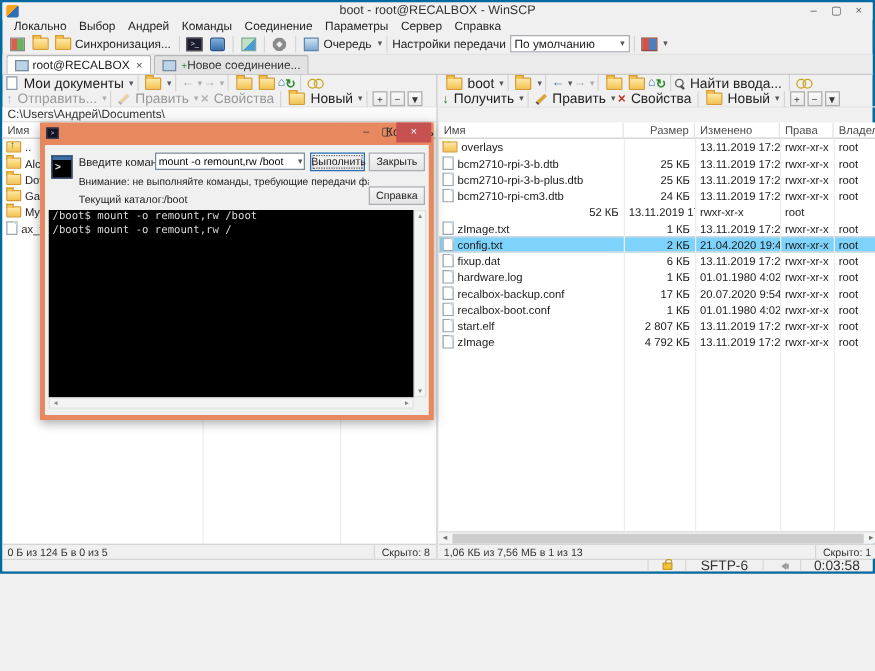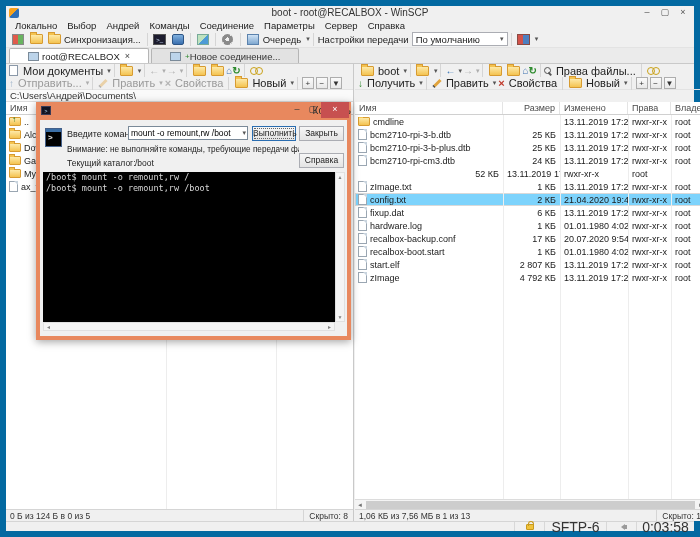--- a/index.html
+++ b/index.html
@@ -1,18 +1,18 @@
 <!DOCTYPE html>
 <html><head>
 <meta charset="utf-8">
 <style>
   * { margin:0; padding:0; box-sizing:border-box; }
   html,body { width:700px; height:537px; overflow:hidden; }
   body { font-family:"Liberation Sans", sans-serif; font-size:10px; color:#222; background:#f0f0f0; }
-  .win { position:relative; width:700px; height:537px; background:#f0f0f0; border:6px solid #0369a1; }
+  .win { position:relative; width:700px; height:459px; background:#f0f0f0; border:2px solid #0369a1; }
 
   
   .titlebar { position:absolute; left:0; top:0; width:100%; height:14px; background:#f0f0f0; }
   .app-icon { position:absolute; left:3px; top:2px; width:10px; height:10px; border-radius:2px;
               background:linear-gradient(135deg,#f7a21b 50%,#2f6fb7 50%); }
   .title-text { position:absolute; left:0; right:0; top:1px; text-align:center; font-size:10px; color:#333; }
   .win-controls { position:absolute; right:2px; top:0; display:flex; }
   .win-controls span { width:18px; height:13px; text-align:center; line-height:12px; color:#555; font-size:9px; }
 
   
@@ -35,21 +35,21 @@
   .ic-plug { width:12px; height:11px; background:linear-gradient(#7fb0df,#3a6fae); border:1px solid #2c5586; border-radius:2px; }
   .ic-check { width:12px; height:11px; background:linear-gradient(135deg,#bfe3bf 50%,#4d9bd6 50%); border:1px solid #7a9; }
   .ic-gear { width:11px; height:11px; border-radius:50%; background:radial-gradient(circle at 50% 50%, #f0f0f0 0 2px, #8a8a8a 2px 5px, transparent 5px); border:1px dotted #8a8a8a; }
   .ic-queue { width:12px; height:11px; background:linear-gradient(#cfe2f5,#7fa8d0); border:1px solid #5b82ad; }
   .combo { display:inline-flex; align-items:center; justify-content:space-between; background:#fff;
       border:1px solid #abadb3; height:14px; padding:0 3px; font-size:9.5px; color:#222; }
   .ic-transfer { width:13px; height:11px; background:linear-gradient(90deg,#d2524a 50%,#4d7fc0 50%); border:1px solid #8a4a42; }
 
   
   .tabbar { position:absolute; left:0; top:42px; width:100%; height:16px; background:#ebebeb; border-bottom:1px solid #c9c9c9; display:flex; align-items:flex-end; padding-left:3px; }
-  .tab { display:flex; align-items:center; height:15px; padding:0 18px; font-size:9.5px; border:1px solid #b5b5b5; border-bottom:none; border-radius:2px 2px 0 0; margin-right:2px; }
+  .tab { display:flex; align-items:center; height:15px; padding:0 6px; font-size:9.5px; border:1px solid #b5b5b5; border-bottom:none; border-radius:2px 2px 0 0; margin-right:2px; }
   .tab.active { background:#fff; }
   .tab.inactive { background:#e2e2e2; color:#333; }
   .ic-monitor { width:11px; height:9px; border:1px solid #7a8a99; background:#bcd4ea; margin-right:3px; }
   .tab-close { margin-left:5px; color:#444; font-size:9px; }
   .plus-badge { color:#2e8b2e; font-size:8px; margin-left:1px; }
 
   
   .panel { position:absolute; top:58px; bottom:10px; }
   .panel.left { left:0; width:348px; border-right:1px solid #c9c9c9; }
   .panel.right { left:349px; width:351px; }
@@ -106,21 +106,21 @@
 
   .hscroll { position:absolute; left:0; right:0; bottom:12px; height:10px; background:#f4f4f4; border-top:1px solid #dcdcdc; display:flex; align-items:center; }
   .hscroll .sb-arrow { width:10px; text-align:center; font-size:6px; color:#707070; }
   .hscroll .sb-thumb { flex:1; height:8px; background:#cdcdcd; margin:0 1px; }
 
   .pstatus { position:absolute; left:0; right:0; bottom:0; height:12px; background:#f0f0f0; border-top:1px solid #d5d5d5; display:flex; font-size:8.5px; color:#333; }
   .pstatus .main-txt { flex:1; padding:1px 4px; white-space:nowrap; overflow:hidden; }
   .pstatus .hid { border-left:1px solid #d5d5d5; padding:1px 5px; white-space:nowrap; }
 
   
-  .statusbar { position:absolute; left:0; right:0; bottom:0; height:10px; background:#f0f0f0; border-top:1px solid #d5d5d5; display:flex; justify-content:flex-end; font-size:14px; color:#333; }
+  .statusbar { position:absolute; left:0; right:0; bottom:0; height:10px; background:#f0f0f0; border-top:1px solid #d5d5d5; display:flex; justify-content:flex-end; font-size:11px; color:#333; }
   .sb-cell { border-left:1px solid #d8d8d8; display:flex; align-items:center; justify-content:center; padding:0 6px; }
   .ic-lock { position:relative; width:8px; height:6px; background:#f0c33c; border:1px solid #c89a1e; border-radius:1px; }
   .ic-lock::before { content:""; position:absolute; left:1px; top:-4px; width:4px; height:4px; border:1px solid #c89a1e; border-bottom:none; border-radius:3px 3px 0 0; }
   .ic-speaker { position:relative; width:0; height:0; border:3px solid transparent; border-right:4px solid #9a9a9a; }
   .ic-speaker::before { content:""; position:absolute; left:4px; top:-2px; width:2px; height:4px; background:#9a9a9a; }
 
   
   .dialog { position:absolute; left:30px; top:96px; width:315px; height:238px; background:#e8885e; z-index:10;
             box-shadow:0 2px 8px rgba(0,0,0,.35); }
   .d-title { position:relative; height:18px; }
@@ -355,21 +355,21 @@
       <span class="tbi">
           <span class="ic-folder"></span>
         </span>
       <span class="tbi">
           <span class="ic-folder"></span>
         </span>
       <span class="ic-home">⌂</span>
       <span class="ic-refresh">↻</span>
       <span class="tb-sep"></span>
       <span class="ic-mag"></span>
-      <span class="ptb-label">Права файлы...</span>
+      <span class="ptb-label">Найти ввода...</span>
       <span class="tb-sep"></span>
       <span class="ic-link"></span>
     </div>
     <div class="ptb ptb2">
       <span class="ic-downarrow">↓</span>
       <span class="ptb-label">Получить</span>
       <span class="caret">▾</span>
       <span class="tb-sep"></span>
       <span class="ic-pencil"></span>
       <span class="ptb-label">Править</span>
@@ -392,21 +392,21 @@
         <div>Имя</div>
         <div class="ralign">Размер</div>
         <div>Изменено</div>
         <div>Права</div>
         <div style="border-right:none">Владел</div>
       </div>
       <div id="right-rows">
   <div class="rrow">
     <span class="namecell">
               <span class="fi fi-folder"></span>
-              <span class="fname">cmdline</span>
+              <span class="fname">overlays</span>
             </span>
     <span class="cell ralign"></span>
     <span class="cell">13.11.2019 17:29:06</span>
     <span class="cell">rwxr-xr-x</span>
     <span class="cell">root</span>
   </div>
 
   <div class="rrow">
     <span class="namecell">
               <span class="fi fi-file"></span>
@@ -498,21 +498,21 @@
             </span>
     <span class="cell ralign">17 КБ</span>
     <span class="cell">20.07.2020 9:54:44</span>
     <span class="cell">rwxr-xr-x</span>
     <span class="cell">root</span>
   </div>
 
   <div class="rrow">
     <span class="namecell">
               <span class="fi fi-file"></span>
-              <span class="fname">recalbox-boot.start</span>
+              <span class="fname">recalbox-boot.conf</span>
             </span>
     <span class="cell ralign">1 КБ</span>
     <span class="cell">01.01.1980 4:02:20</span>
     <span class="cell">rwxr-xr-x</span>
     <span class="cell">root</span>
   </div>
 
   <div class="rrow">
     <span class="namecell">
               <span class="fi fi-file"></span>
@@ -581,22 +581,22 @@
         <input value="mount -o remount,rw /boot" style="">
         <span class="dd">▾</span>
       </span>
       <span class="d-btn default btn-run">Выполнить</span>
       <span class="d-btn btn-close">Закрыть</span>
       <span class="d-warning">Внимание: не выполняйте команды, требующие передачи файлов или ввода дан</span>
       <span class="d-cwd-label">Текущий каталог:</span>
       <span class="d-cwd">/boot</span>
       <span class="d-btn btn-help">Справка</span>
       <div class="d-console" id="console-output">
+          <div class="cline">/boot$ mount -o remount,rw /boot</div>
           <div class="cline">/boot$ mount -o remount,rw /</div>
-          <div class="cline">/boot$ mount -o remount,rw /boot</div>
         </div>
       <div class="d-vscroll">
         <span>▲</span>
         <span>▼</span>
       </div>
       <div class="d-hscroll">
         <span>◄</span>
         <span>►</span>
       </div>
       <div class="d-grip"></div>

